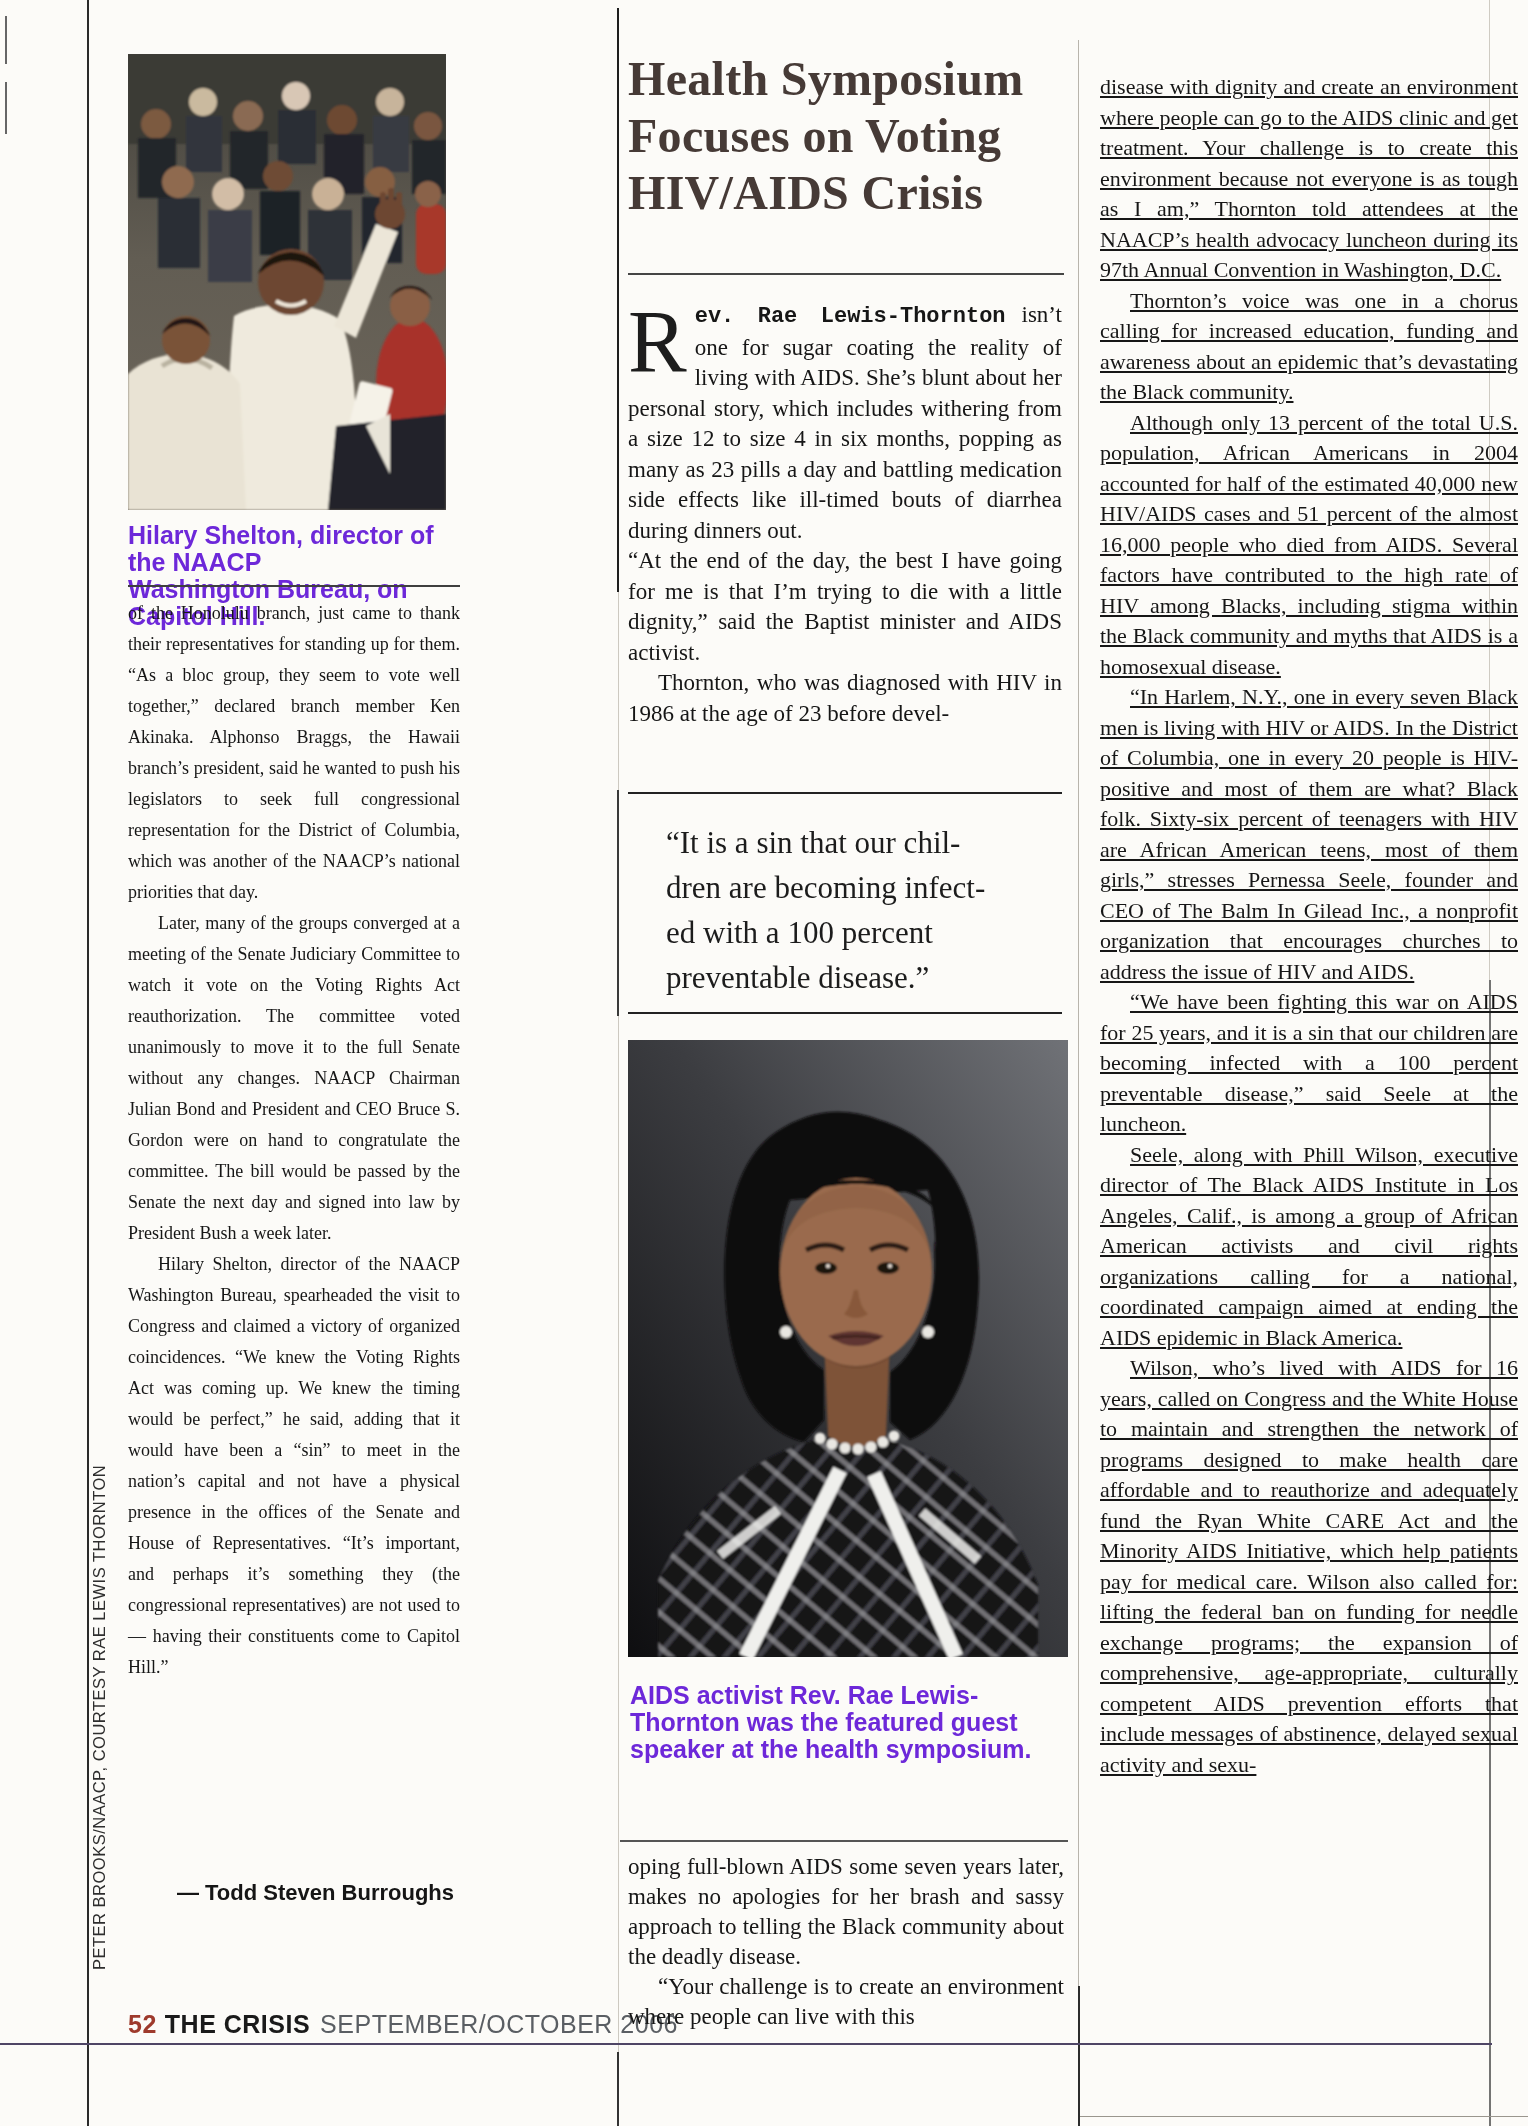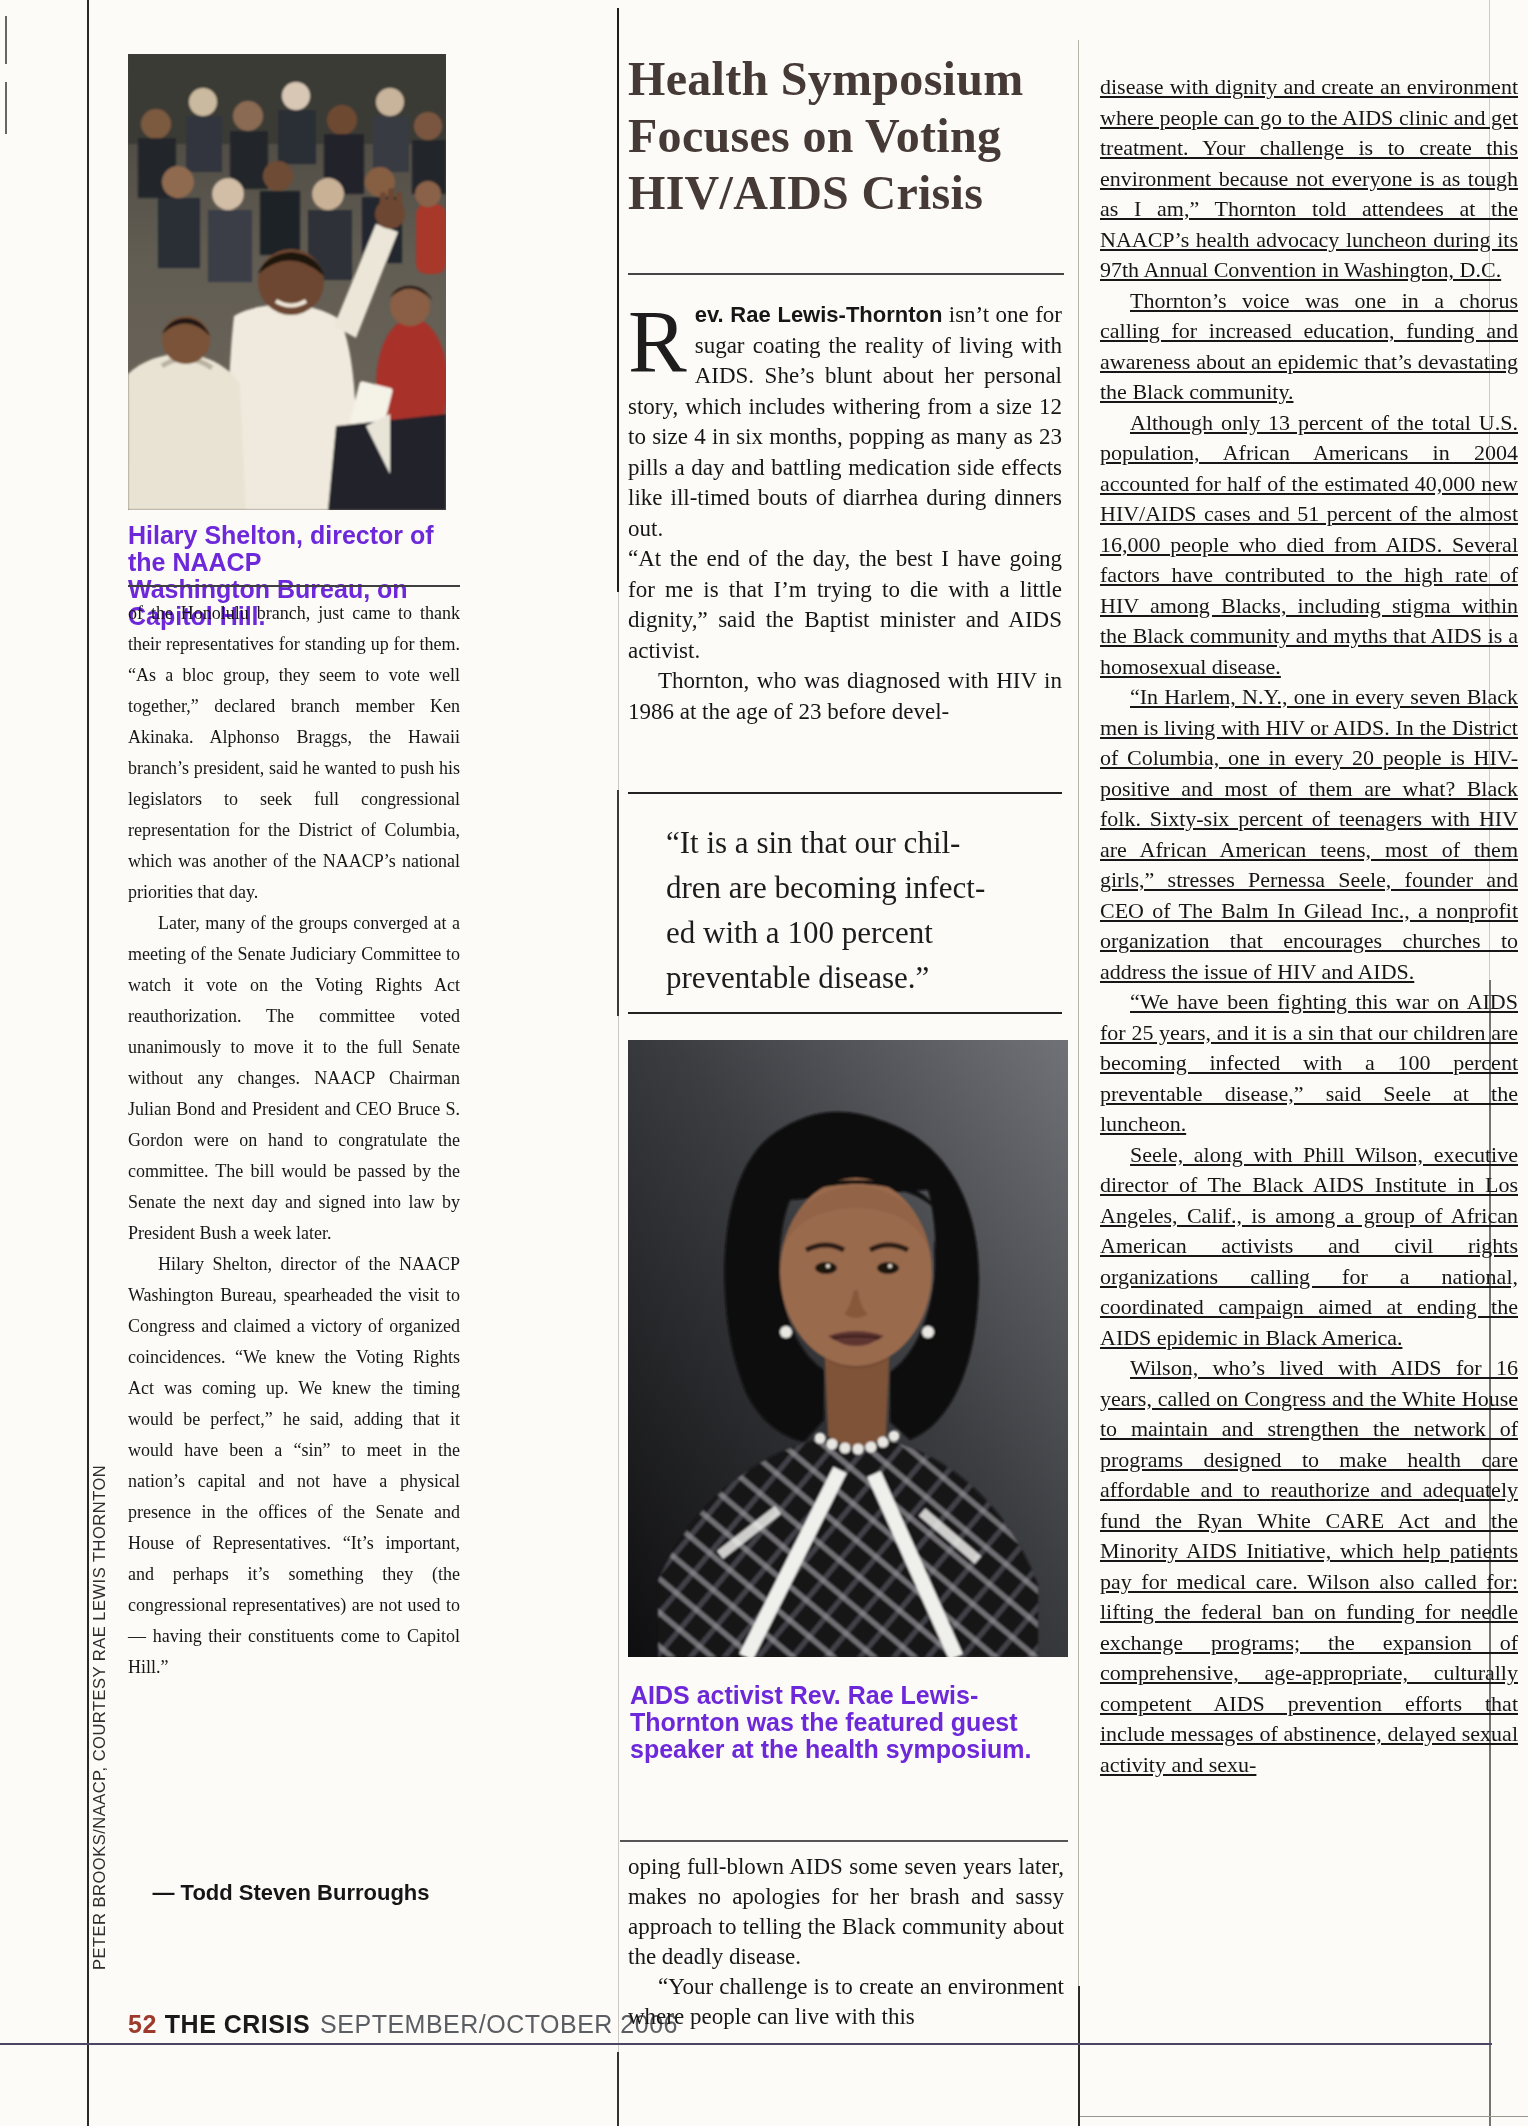--- a/index.html
+++ b/index.html
@@ -15,40 +15,40 @@
   .bodytext p:first-child{text-indent:0;}
   .leftcol{left:128px;top:598px;width:332px;font-size:18px;line-height:31px;text-align:justify;}
   .rightcol{left:1100px;top:72px;width:418px;font-size:22px;line-height:30.5px;text-align:justify;text-decoration:underline;}
   .midlead{left:628px;top:300px;width:434px;font-size:23px;line-height:30.5px;text-align:justify;}
   .midlead p{margin:0;text-indent:30px;}
   .midcont{left:628px;top:1852px;width:436px;font-size:23px;line-height:30px;text-align:justify;}
   .dropcap{
     float:left;font-size:88px;line-height:76px;padding:4px 8px 0 0;
     font-family:"Liberation Serif",serif;color:#1d1d1d;
   }
-  .leadbold{font-family:Liberation Sans, sans-serif;font-weight:bold;font-size:22px;}
+  .leadbold{font-family:Liberation Mono, monospace;font-weight:bold;font-size:22px;}
   
   .headline{
     left:628px;top:50px;width:436px;font-size:48px;line-height:57px;font-weight:bold;
     color:#463a36;letter-spacing:.3px;
   }
   
   .caption{
     font-family:"Liberation Sans","DejaVu Sans",sans-serif;font-weight:bold;
     font-size:25px;line-height:27px;color:#6d28d9;white-space:pre-line;
   }
   
   .pullquote{
     left:628px;top:792px;width:434px;height:222px;box-sizing:border-box;
     border-top:2px solid #222;border-bottom:2px solid #222;
     padding:26px 8px 0 38px;font-size:31px;line-height:45px;color:#1c1c1c;white-space:pre-line;
   }
   
   .byline{
-    left:128px;top:1880px;width:332px;text-align:center;
+    left:128px;top:1880px;width:332px;text-align:right;
     font-family:"Liberation Sans","DejaVu Sans",sans-serif;font-weight:bold;font-size:22px;color:#151515;
     padding-right:6px;box-sizing:border-box;
   }
   .footer{
     left:128px;top:2010px;width:800px;font-family:"Liberation Sans","DejaVu Sans",sans-serif;
     font-size:25px;letter-spacing:.5px;white-space:nowrap;
   }
   .footer .pagenum{color:#9e3a2c;font-weight:bold;margin-right:8px;}
   .footer .mag{color:#1a1a1a;font-weight:bold;margin-right:10px;}
   .footer .issue{color:#5a5e63;}

